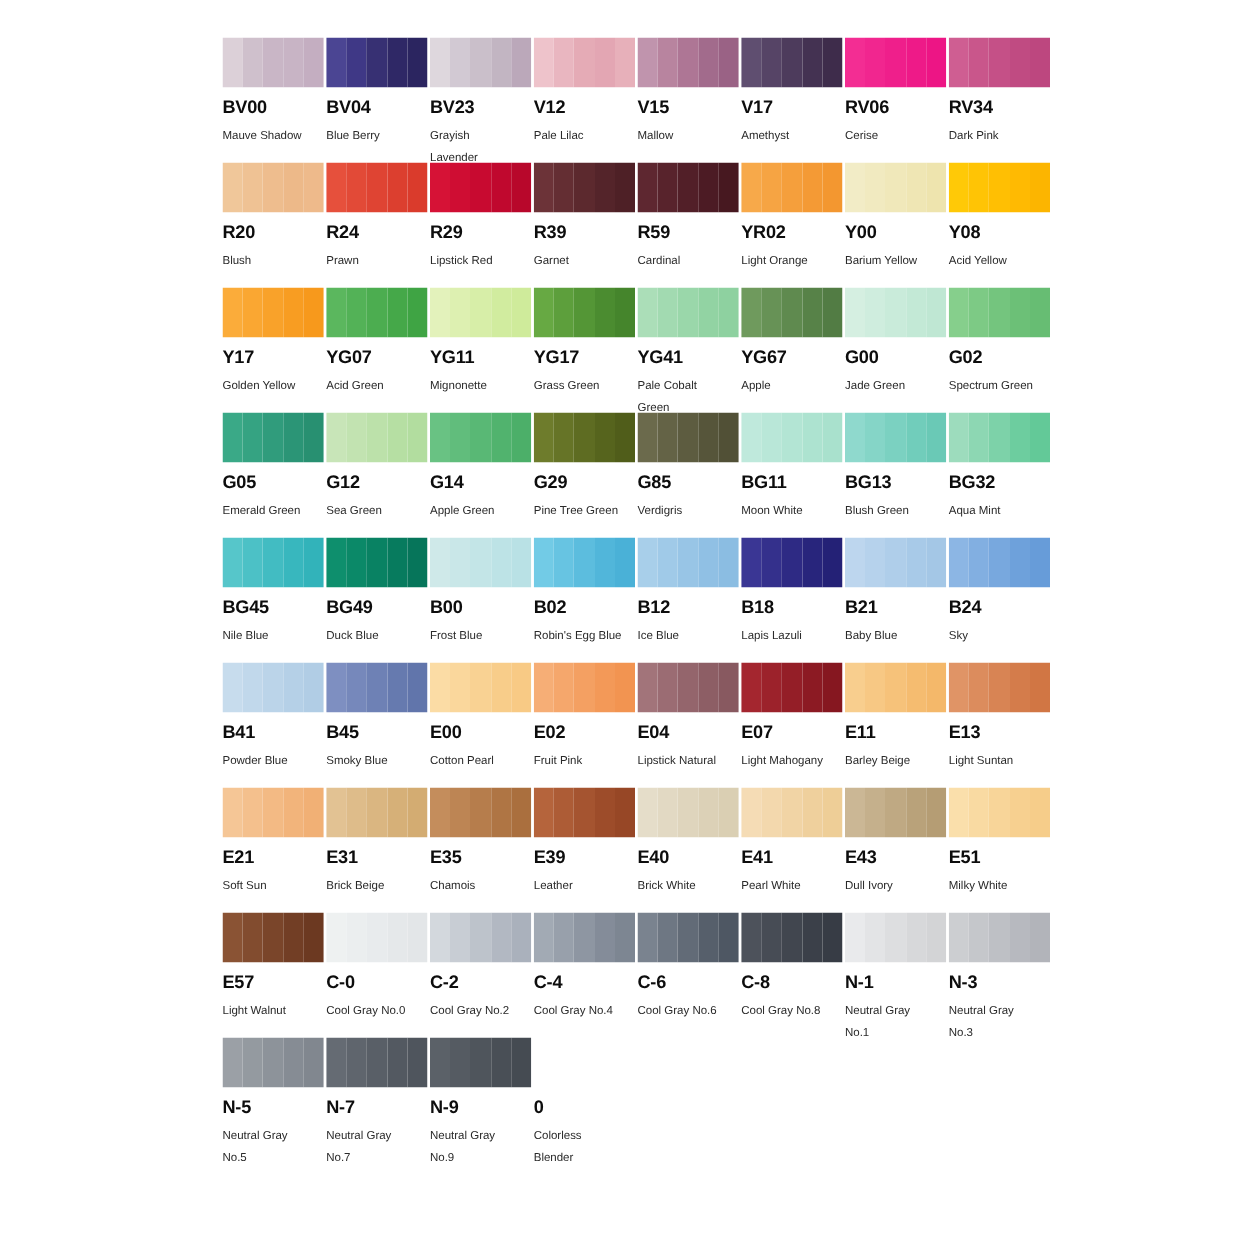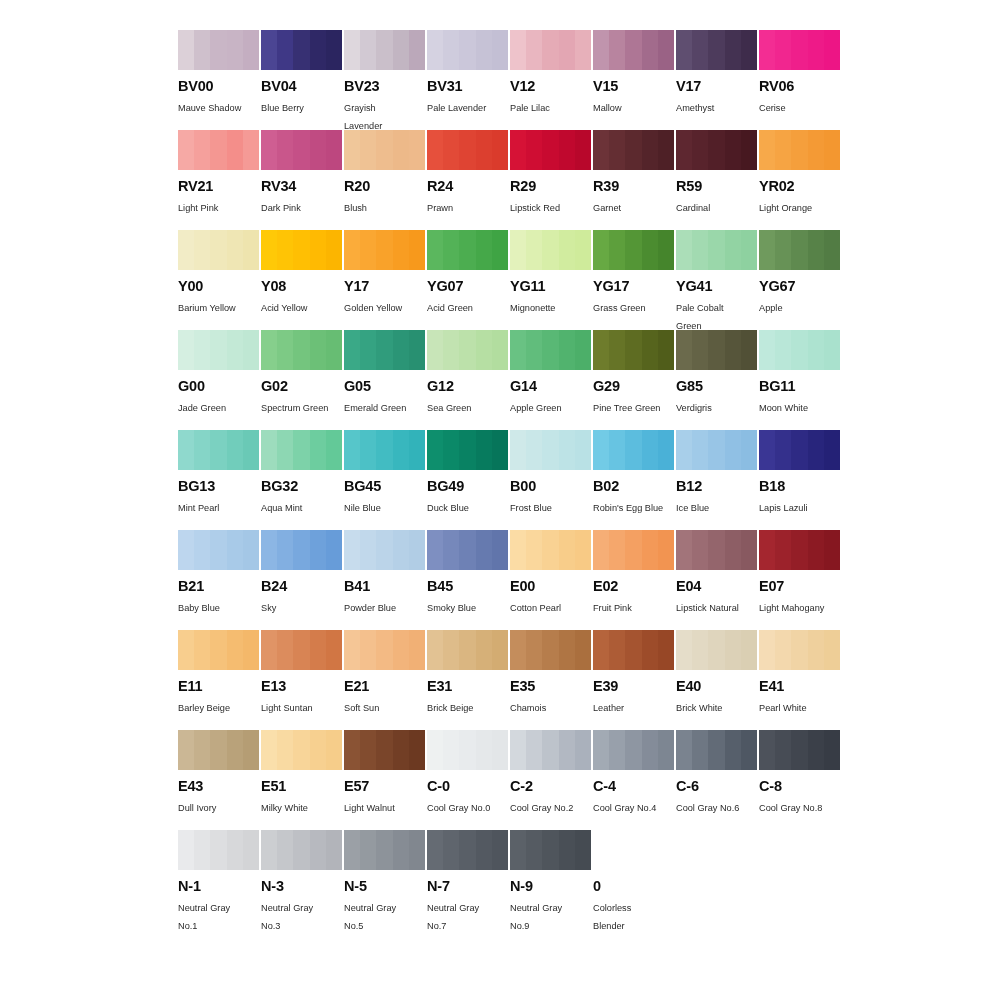--- a/index.html
+++ b/index.html
@@ -112,33 +112,20 @@
           <div class="chip-band" style="background: rgb(187, 168, 186);"></div>
         </div>
         <div class="swatch-code">BV23</div>
         <div class="swatch-name">
           <span class="nm-line">Grayish</span>
           <span class="nm-line">Lavender</span>
         </div>
       </div>
       <div class="swatch-cell">
         <div class="swatch-chip">
-          <div class="chip-band" style="background: rgb(213, 210, 225);"></div>
-          <div class="chip-band" style="background: rgb(207, 204, 221);"></div>
-          <div class="chip-band" style="background: rgb(203, 199, 218);"></div>
-          <div class="chip-band" style="background: rgb(198, 194, 214);"></div>
-          <div class="chip-band" style="background: rgb(195, 191, 212);"></div>
-        </div>
-        <div class="swatch-code">BV31</div>
-        <div class="swatch-name">
-          <span class="nm-line">Pale Lavender</span>
-        </div>
-      </div>
-      <div class="swatch-cell">
-        <div class="swatch-chip">
           <div class="chip-band" style="background: rgb(238, 195, 203);"></div>
           <div class="chip-band" style="background: rgb(233, 182, 192);"></div>
           <div class="chip-band" style="background: rgb(229, 171, 182);"></div>
           <div class="chip-band" style="background: rgb(227, 166, 179);"></div>
           <div class="chip-band" style="background: rgb(231, 176, 186);"></div>
         </div>
         <div class="swatch-code">V12</div>
         <div class="swatch-name">
           <span class="nm-line">Pale Lilac</span>
         </div>
@@ -177,33 +164,20 @@
           <div class="chip-band" style="background: rgb(238, 26, 136);"></div>
           <div class="chip-band" style="background: rgb(237, 21, 133);"></div>
         </div>
         <div class="swatch-code">RV06</div>
         <div class="swatch-name">
           <span class="nm-line">Cerise</span>
         </div>
       </div>
       <div class="swatch-cell">
         <div class="swatch-chip">
-          <div class="chip-band" style="background: rgb(246, 169, 165);"></div>
-          <div class="chip-band" style="background: rgb(245, 160, 156);"></div>
-          <div class="chip-band" style="background: rgb(244, 151, 146);"></div>
-          <div class="chip-band" style="background: rgb(244, 142, 138);"></div>
-          <div class="chip-band" style="background: rgb(245, 154, 150);"></div>
-        </div>
-        <div class="swatch-code">RV21</div>
-        <div class="swatch-name">
-          <span class="nm-line">Light Pink</span>
-        </div>
-      </div>
-      <div class="swatch-cell">
-        <div class="swatch-chip">
           <div class="chip-band" style="background: rgb(207, 94, 146);"></div>
           <div class="chip-band" style="background: rgb(201, 86, 139);"></div>
           <div class="chip-band" style="background: rgb(197, 80, 135);"></div>
           <div class="chip-band" style="background: rgb(192, 75, 130);"></div>
           <div class="chip-band" style="background: rgb(189, 71, 127);"></div>
         </div>
         <div class="swatch-code">RV34</div>
         <div class="swatch-name">
           <span class="nm-line">Dark Pink</span>
         </div>
@@ -498,21 +472,21 @@
       <div class="swatch-cell">
         <div class="swatch-chip">
           <div class="chip-band" style="background: rgb(143, 217, 205);"></div>
           <div class="chip-band" style="background: rgb(133, 213, 199);"></div>
           <div class="chip-band" style="background: rgb(123, 209, 193);"></div>
           <div class="chip-band" style="background: rgb(113, 205, 187);"></div>
           <div class="chip-band" style="background: rgb(106, 201, 182);"></div>
         </div>
         <div class="swatch-code">BG13</div>
         <div class="swatch-name">
-          <span class="nm-line">Mint Pearl</span>
+          <span class="nm-line">Blush Green</span>
         </div>
       </div>
       <div class="swatch-cell">
         <div class="swatch-chip">
           <div class="chip-band" style="background: rgb(157, 220, 189);"></div>
           <div class="chip-band" style="background: rgb(141, 215, 179);"></div>
           <div class="chip-band" style="background: rgb(125, 210, 169);"></div>
           <div class="chip-band" style="background: rgb(109, 205, 159);"></div>
           <div class="chip-band" style="background: rgb(99, 201, 152);"></div>
         </div>

